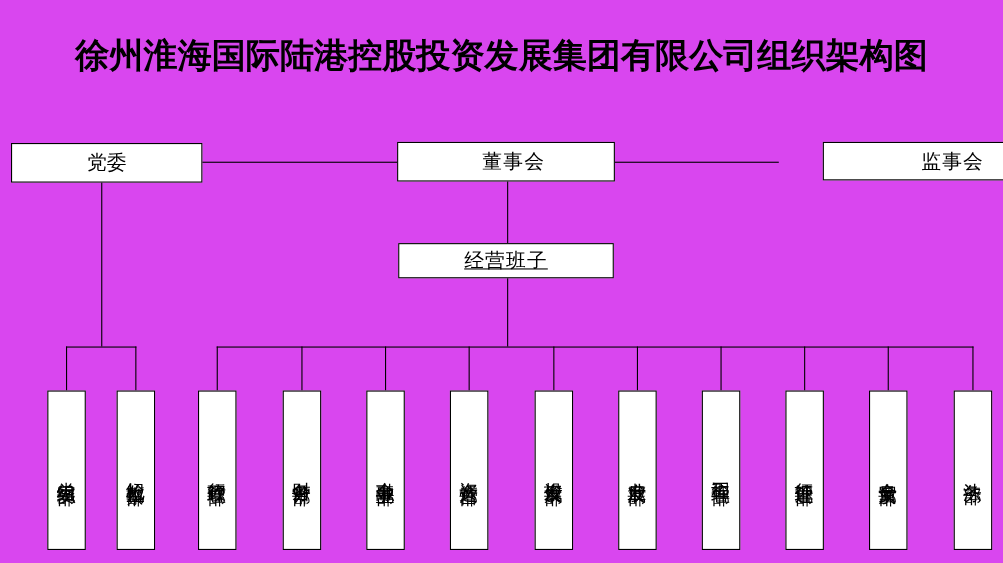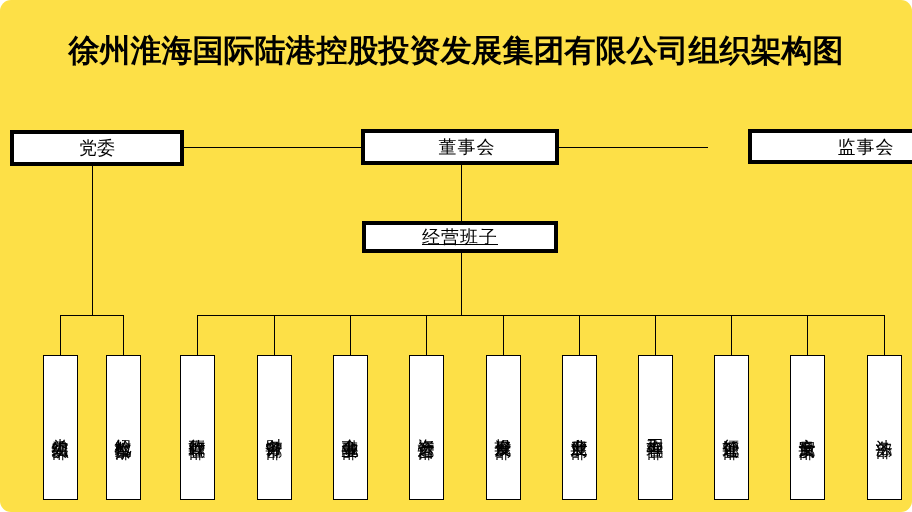--- a/index.html
+++ b/index.html
@@ -1,41 +1,40 @@
 <!DOCTYPE html>
 <html><head>
 <meta charset="utf-8">
 <style>
   * { margin: 0; padding: 0; box-sizing: border-box; }
   html, body { background: #ffffff; }
   .canvas {
     position: relative;
     width: 912px;
     height: 512px;
-    background: #fde047;
+    background: #d946ef;
     overflow: hidden;
     font-family: "Liberation Serif", "DejaVu Serif", serif;
     color: #000000;
-    border-radius: 11px;
   }
   .chart-title {
     position: absolute;
     left: 0;
     right: 0;
     top: 30px;
     text-align: center;
     font-size: 31px;
     font-weight: bold;
     letter-spacing: 0px;
     white-space: nowrap;
     color: #000000;
   }
   .node {
     position: absolute;
-    border: 4px solid #000000;
+    border: 1px solid #000000;
     background: #ffffff;
     display: flex;
     align-items: center;
     justify-content: center;
     font-size: 18px;
     color: #000000;
   }
   .node.wide { letter-spacing: 1px; }
   .dept {
     position: absolute;

